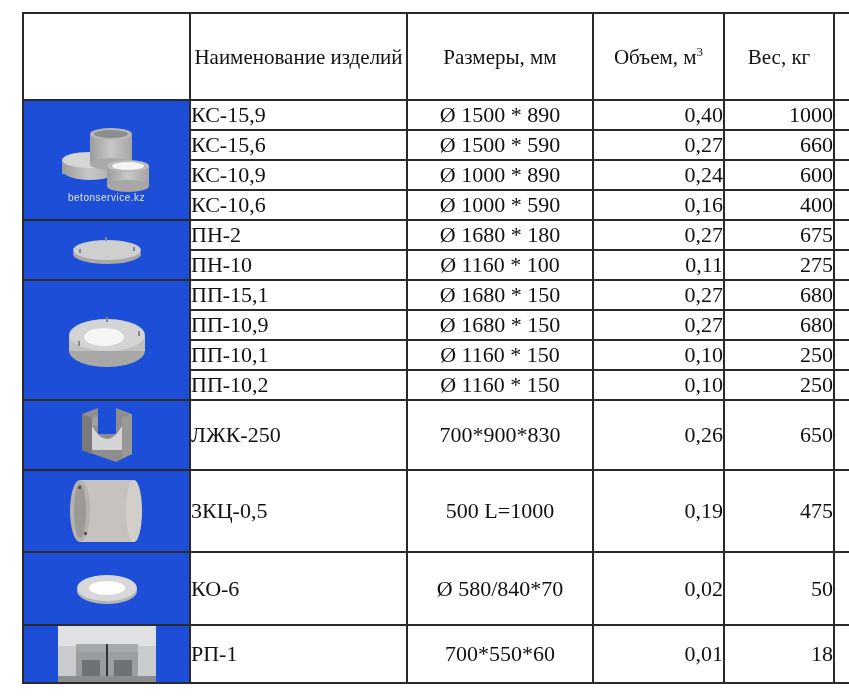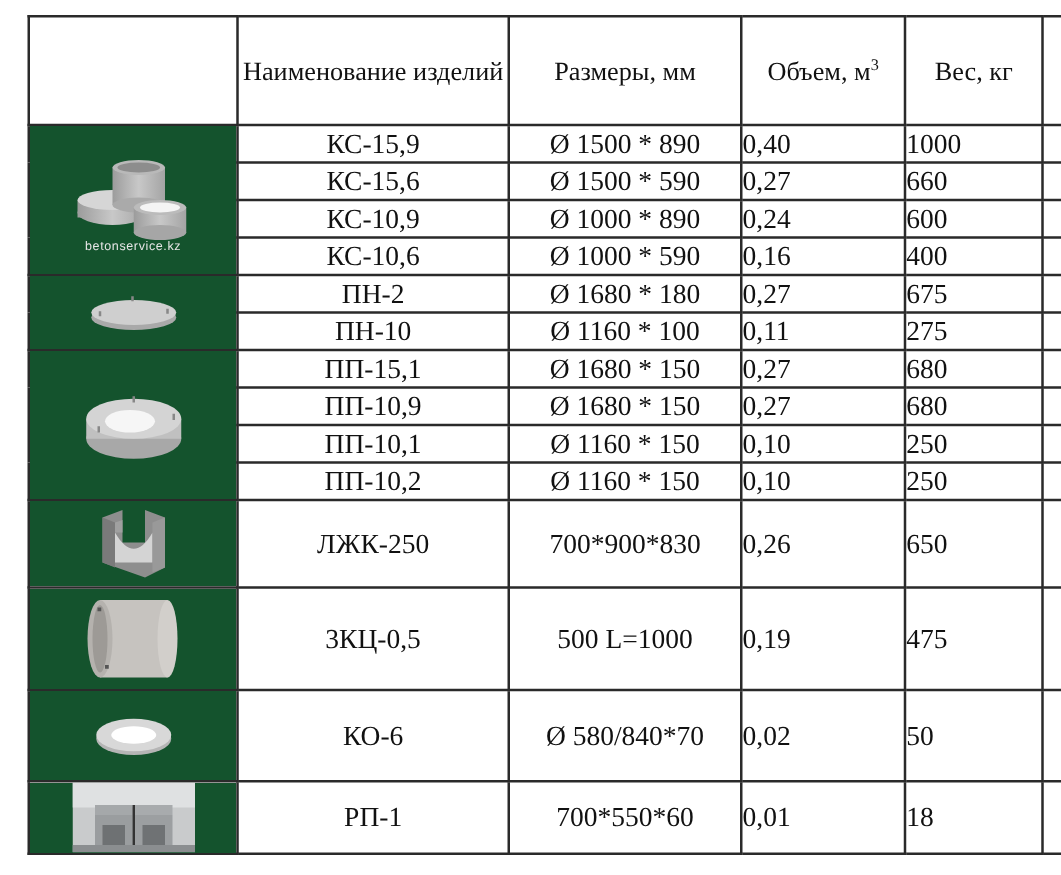--- a/index.html
+++ b/index.html
@@ -31,24 +31,24 @@
     thead th {
       height: 85px;
       font-size: 21px;
       line-height: 26px;
       text-align: center;
       vertical-align: middle;
       white-space: normal;
     }
     thead th sup { font-size: 13px; vertical-align: 8px; line-height: 0; }
     tr.r-small td { height: 28px; font-size: 22px; line-height: 26px; }
-    td.name { text-align: center; padding-left: 11px; }
+    td.name { text-align: left; padding-left: 11px; }
     td.size { text-align: center; padding-left: 12px; }
-    td.num  { text-align: left; }
-    td.img  { text-align: center; vertical-align: middle; position: relative; background: #14532d; }
+    td.num  { text-align: right; }
+    td.img  { text-align: center; vertical-align: middle; position: relative; background: #1d4ed8; }
     td.extra { border-right: none; }
     tr.r-big1 td { height: 68px; font-size: 22px; }
     tr.r-big2 td { height: 80px; font-size: 22px; font-family: Liberation Serif, serif; }
     tr.r-big3 td { height: 71px; font-size: 22px; }
     tr.r-big4 td { height: 56px; font-size: 22px; }
     .watermark {
       position: absolute; left: 0; right: 0; bottom: 8px;
       font-family: "Liberation Sans", sans-serif;
       font-size: 10px; color: #e6e6e6; text-align: center; letter-spacing: 0.5px;
     }

